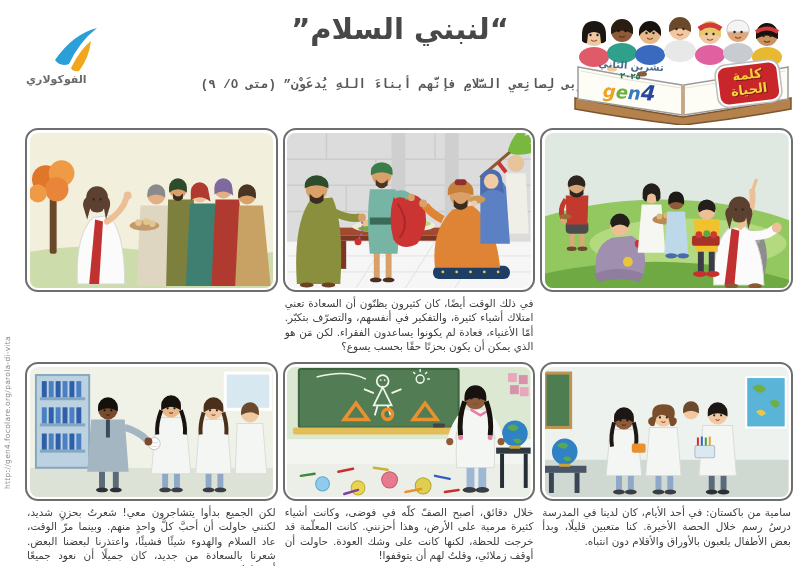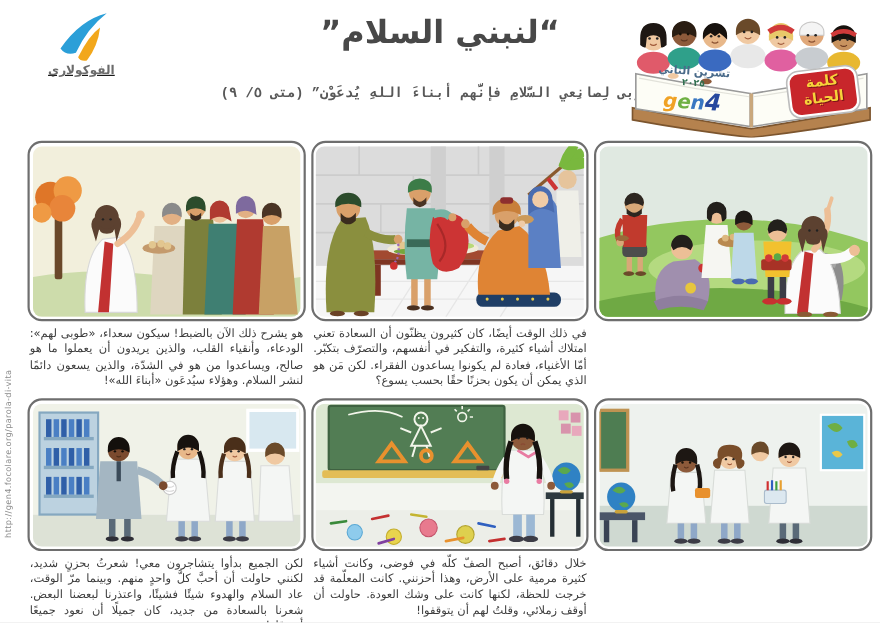--- a/index.html
+++ b/index.html
@@ -1,19 +1,19 @@
 <!DOCTYPE html>
 <html><head>
 <meta charset="utf-8">
 <style>
   html,body{margin:0;padding:0;background:#e8e8e8;}
   .page{position:relative;width:800px;height:566px;margin:0 auto;background:#ffffff;
         font-family:"DejaVu Sans",sans-serif;overflow:hidden;}
   
-  .brand{position:absolute;left:26px;top:10px;width:96px;text-align:center;text-decoration:underline;}
+  .brand{position:absolute;left:26px;top:26px;width:96px;text-align:left;}
   .brand svg{display:block;margin:0 auto;}
   .brand-name{font-size:11px;color:#6b6b6b;font-weight:bold;margin-top:1px;direction:rtl;}
   .title-wrap{position:absolute;left:170px;right:170px;top:12px;text-align:center;}
   .page-title{margin:0;font-size:29px;font-weight:bold;color:#484848;direction:rtl;letter-spacing:.5px;text-align:center;}
   .page-subtitle{margin:30px 0 0;font-size:12.5px;font-weight:bold;color:#585858;direction:rtl;font-family:Liberation Mono, monospace;}
   
   .masthead{position:absolute;right:2px;top:3px;width:228px;height:122px;}
   .masthead svg{position:absolute;inset:0;}
   .mh-left{position:absolute;left:16px;top:57px;width:88px;text-align:center;transform:rotate(4deg);}
   .mh-date{font-size:10px;font-weight:bold;color:#4a6b8a;direction:rtl;}
@@ -313,21 +313,20 @@
             <path d="M66 86 l-6 64 l10 0 l4 -62 z" fill="#c23131"></path>
             <path d="M78 88 q16 -10 20 -24" stroke="#edbf96" stroke-width="6" fill="none" stroke-linecap="round"></path>
               <circle cx="99" cy="62" r="4" fill="#edbf96"></circle>
             <circle cx="68" cy="66" r="11" fill="#edbf96"></circle>
             <path d="M57 64 a11 11 0 0 1 22 0 q3 3 2 9 l-4 13 l-2 -11 q-9 6 -14 0 l-3 11 l-4 -13 q-1 -6 3 -9 z" fill="#5c4130"></path>
             <path d="M61 71 q7 7 14 0 q1 8 -7 8 q-8 0 -7 -8 z" fill="#5c4130"></path>
             <circle cx="64.5" cy="66" r="1.1" fill="#222"></circle>
               <circle cx="71.5" cy="66" r="1.1" fill="#222"></circle>
           </svg>
         </div>
-        <p class="caption">هو يشرح ذلك الآن بالضبط! سيكون سعداء، «طوبى لهم»: الودعاء، وأنقياء القلب، والذين يريدون أن يعملوا ما هو صالح، ويساعدوا من هو في الشدّة، والذين يسعون دائمًا لنشر السلام. وهؤلاء سيُدعَون «أبناءَ الله»!</p>
       </section>
     </div>
 
     <div class="row row2">
 
       <section class="cell">
         <div class="panel">
           <svg viewBox="0 0 247 129" preserveAspectRatio="none">
             <rect width="247" height="92" fill="#eef2ee"></rect>
             <rect y="92" width="247" height="37" fill="#cfd9d1"></rect>
@@ -380,20 +379,21 @@
             <path d="M155 78 l0 -8" stroke="#d03030" stroke-width="2"></path>
               <path d="M159 78 l0 -9" stroke="#3060c0" stroke-width="2"></path>
               <path d="M163 78 l0 -8" stroke="#40a040" stroke-width="2"></path>
               <path d="M167 78 l0 -9" stroke="#e8a030" stroke-width="2"></path>
             <rect x="166" y="108" width="6" height="14" fill="#5a6a78"></rect>
               <rect x="178" y="108" width="6" height="14" fill="#5a6a78"></rect>
             <ellipse cx="169" cy="124" rx="6" ry="2.4" fill="#2e2e36"></ellipse>
               <ellipse cx="181" cy="124" rx="6" ry="2.4" fill="#2e2e36"></ellipse>
           </svg>
         </div>
+        <p class="caption">سامية من باكستان: في أحد الأيام، كان لدينا في المدرسة درسُ رسم خلال الحصة الأخيرة. كنا متعبين قليلًا، وبدأ بعض الأطفال يلعبون بالأوراق والأقلام دون انتباه.</p>
       </section>
 
       <section class="cell">
         <div class="panel">
           <svg viewBox="0 0 247 129" preserveAspectRatio="none">
             <rect width="247" height="72" fill="#dde8d2"></rect>
             <rect y="72" width="247" height="57" fill="#f3f5f0"></rect>
             <rect y="96" width="247" height="33" fill="#eceee8"></rect>
             <g>
               <rect x="12" y="2" width="162" height="58" rx="2" fill="#527d54" stroke="#3f6241" stroke-width="2"></rect>

